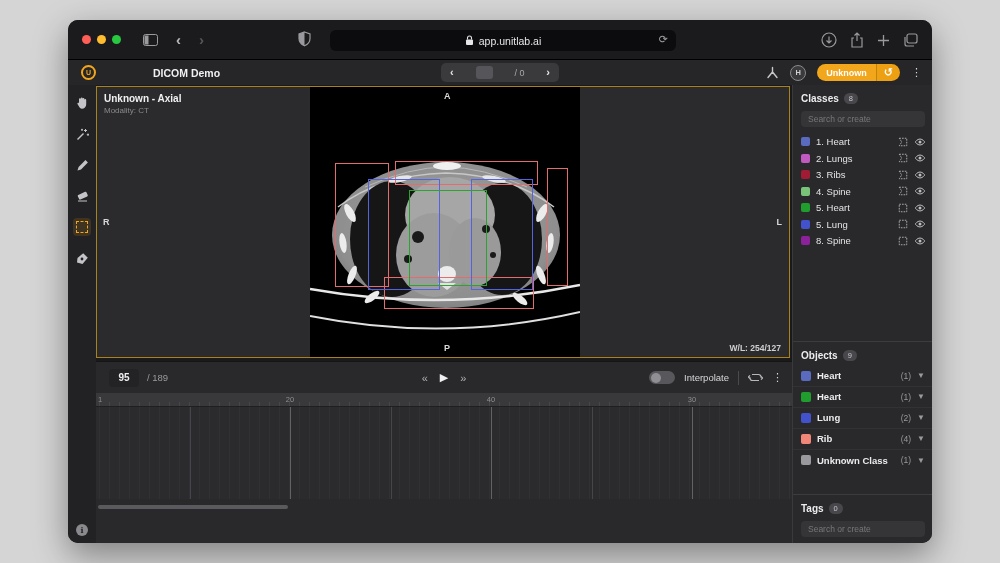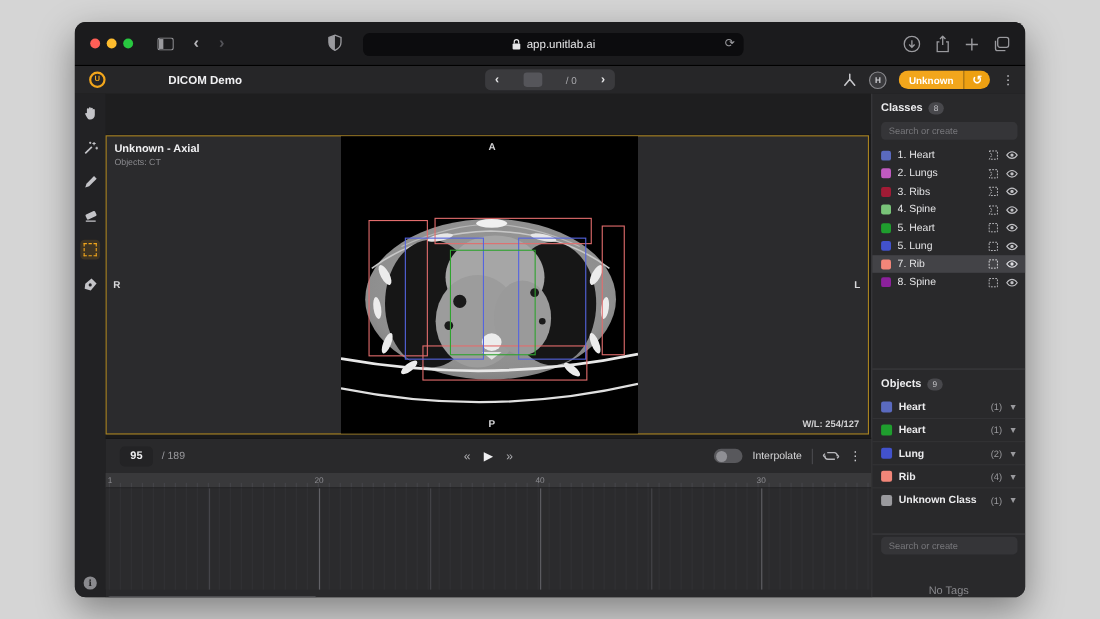--- a/index.html
+++ b/index.html
@@ -43,21 +43,21 @@
 
   
   .main { display:flex; height:458px; }
   .tools { width:28px; background:#222224; position:relative; display:flex; flex-direction:column; align-items:center; padding-top:9px; gap:13px; }
   .tool { width:18px; height:18px; display:flex; align-items:center; justify-content:center; border-radius:4px; }
   .tool.sel { background:rgba(242,166,28,.14); }
   .bbox-glyph { width:12px; height:12px; border:1.5px dashed #f2a61c; }
   .info-btn { position:absolute; bottom:7px; left:50%; transform:translateX(-50%); width:12px; height:12px; border-radius:50%;
               background:#8a8a8e; color:#222; font-size:8px; font-weight:bold; display:flex; align-items:center; justify-content:center; font-family:"DejaVu Serif",serif;}
 
-  .center { width:696px; display:flex; flex-direction:column; background:#1a1a1b;margin-top:37px; }
+  .center { width:696px; display:flex; flex-direction:column; background:#1a1a1b; }
 
   
   .canvas { margin-top:1px; width:694px; height:272px; background:#2b2b2d; border:1px solid #a8821f; position:relative; }
   .series-title { position:absolute; left:7px; top:6px; color:#f0f0f2; font-size:10px; font-weight:bold; }
   .modality { position:absolute; left:7px; top:19px; color:#8a8a8e; font-size:8px; }
   .orient { position:absolute; color:#d8d8da; font-size:9px; font-weight:bold; }
   .o-a { left:347px; top:4px; } .o-p { left:347px; bottom:4px; }
   .o-r { left:6px; top:130px; } .o-l { right:7px; top:130px; }
   .wl { position:absolute; right:8px; bottom:4px; color:#d0d0d2; font-size:8.5px; font-weight:bold; }
   .ct-img { position:absolute; left:213px; top:0; width:270px; height:270px; background:#000; }
@@ -232,21 +232,21 @@
             <path d="M7.2 1.2 11.8 5.8 6.5 12 1 10.5 1.5 6z" fill="#c4c4c8"></path>
             <circle cx="6" cy="7" r="1.4" fill="#222224"></circle>
           </svg>
       </span>
       <span class="info-btn">i</span>
     </div>
 
     <div class="center">
       <div class="canvas">
         <span class="series-title">Unknown - Axial</span>
-        <span class="modality">Objects: CT</span>
+        <span class="modality">Modality: CT</span>
         <div class="ct-img">
           <svg width="270" height="270" viewBox="0 0 270 270">
             <defs>
               <radialGradient id="body" cx="50%" cy="45%" r="65%">
                 <stop offset="0%" stop-color="#a2a2a2"></stop>
                   <stop offset="75%" stop-color="#8e8e8e"></stop>
                   <stop offset="100%" stop-color="#6f6f6f"></stop>
               </radialGradient>
             </defs>
             <rect width="270" height="270" fill="#000"></rect>
@@ -427,35 +427,20 @@
                 <rect x="1.5" y="1.5" width="9" height="9" fill="none" stroke="#c0c0c4" stroke-dasharray="2 1.3"></rect>
               </svg>
             </span>
           <span class="row-ic">
               <svg width="12" height="8" viewBox="0 0 24 16">
                 <path d="M12 2C6.5 2 2.5 8 2.5 8s4 6 9.5 6 9.5-6 9.5-6-4-6-9.5-6z" fill="none" stroke="#c0c0c4" stroke-width="2"></path>
                 <circle cx="12" cy="8" r="3" fill="#c0c0c4"></circle>
               </svg>
             </span>
         </div>
-        <div class="crow sel">
-          <span class="swatch" style="background: rgb(242, 134, 121);"></span>
-          <span class="clabel">7. Rib</span>
-          <span class="row-ic">
-              <svg width="10" height="10" viewBox="0 0 12 12">
-                <rect x="1.5" y="1.5" width="9" height="9" fill="none" stroke="#e0e0e4" stroke-dasharray="2 1.3"></rect>
-              </svg>
-            </span>
-          <span class="row-ic">
-              <svg width="12" height="8" viewBox="0 0 24 16">
-                <path d="M12 2C6.5 2 2.5 8 2.5 8s4 6 9.5 6 9.5-6 9.5-6-4-6-9.5-6z" fill="none" stroke="#e0e0e4" stroke-width="2"></path>
-                <circle cx="12" cy="8" r="3" fill="#e0e0e4"></circle>
-              </svg>
-            </span>
-        </div>
         <div class="crow">
           <span class="swatch" style="background: rgb(140, 33, 156);"></span>
           <span class="clabel">8. Spine</span>
           <span class="row-ic">
               <svg width="10" height="10" viewBox="0 0 12 12">
                 <rect x="1.5" y="1.5" width="9" height="9" fill="none" stroke="#c0c0c4" stroke-dasharray="2 1.3"></rect>
               </svg>
             </span>
           <span class="row-ic">
               <svg width="12" height="8" viewBox="0 0 24 16">
@@ -498,19 +483,20 @@
         </div>
         <div class="orow">
           <span class="oswatch" style="background: rgb(154, 154, 158);"></span>
           <span class="olabel">Unknown Class</span>
           <span class="ocount">(1)</span>
           <span class="chev">▼</span>
         </div>
       </div>
 
       <div class="divider"></div>
+      <div class="sec-head">
+        <span class="sec-title">Tags</span>
+        <span class="badge">0</span>
+      </div>
       <input class="search" placeholder="Search or create" style="">
-      <div class="tags-body">
-        <div class="no-tags">No Tags</div>
-      </div>
     </div>
   </div>
 </div>
 
 </body></html>

